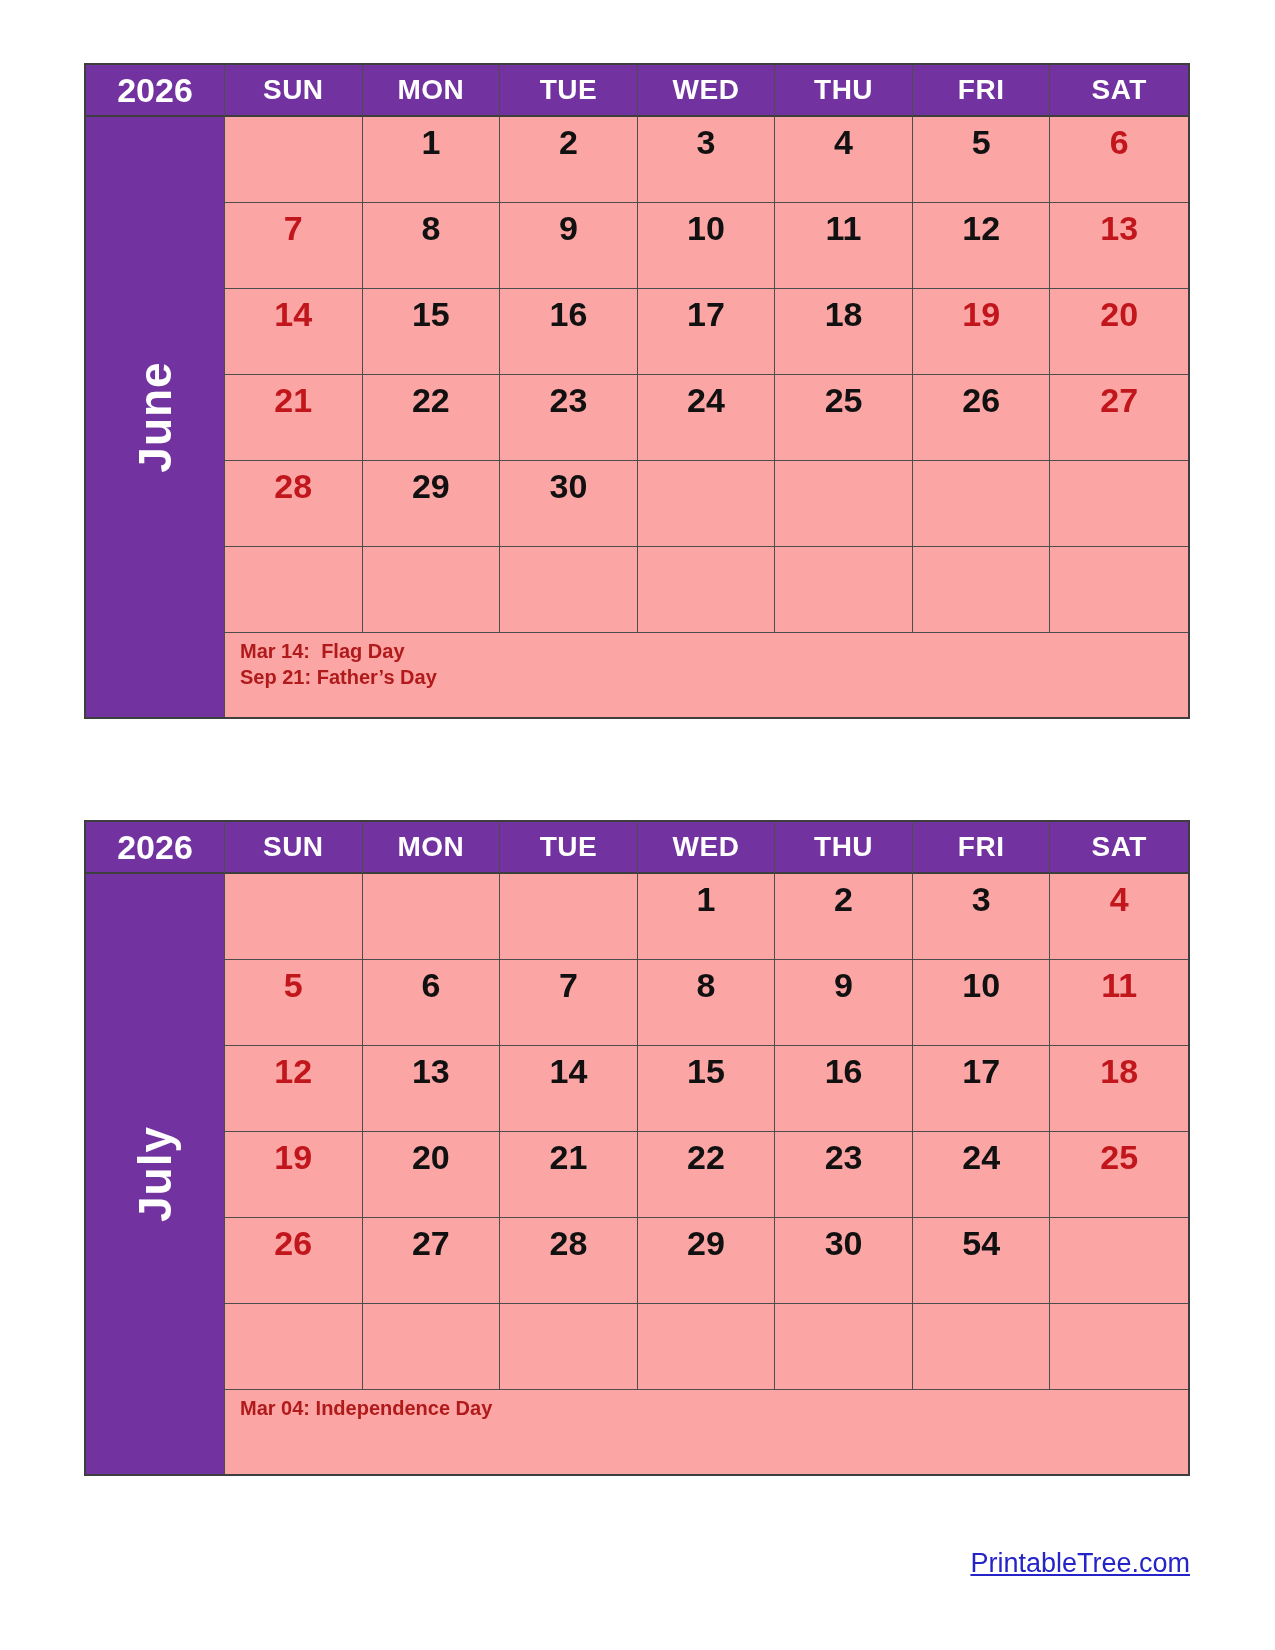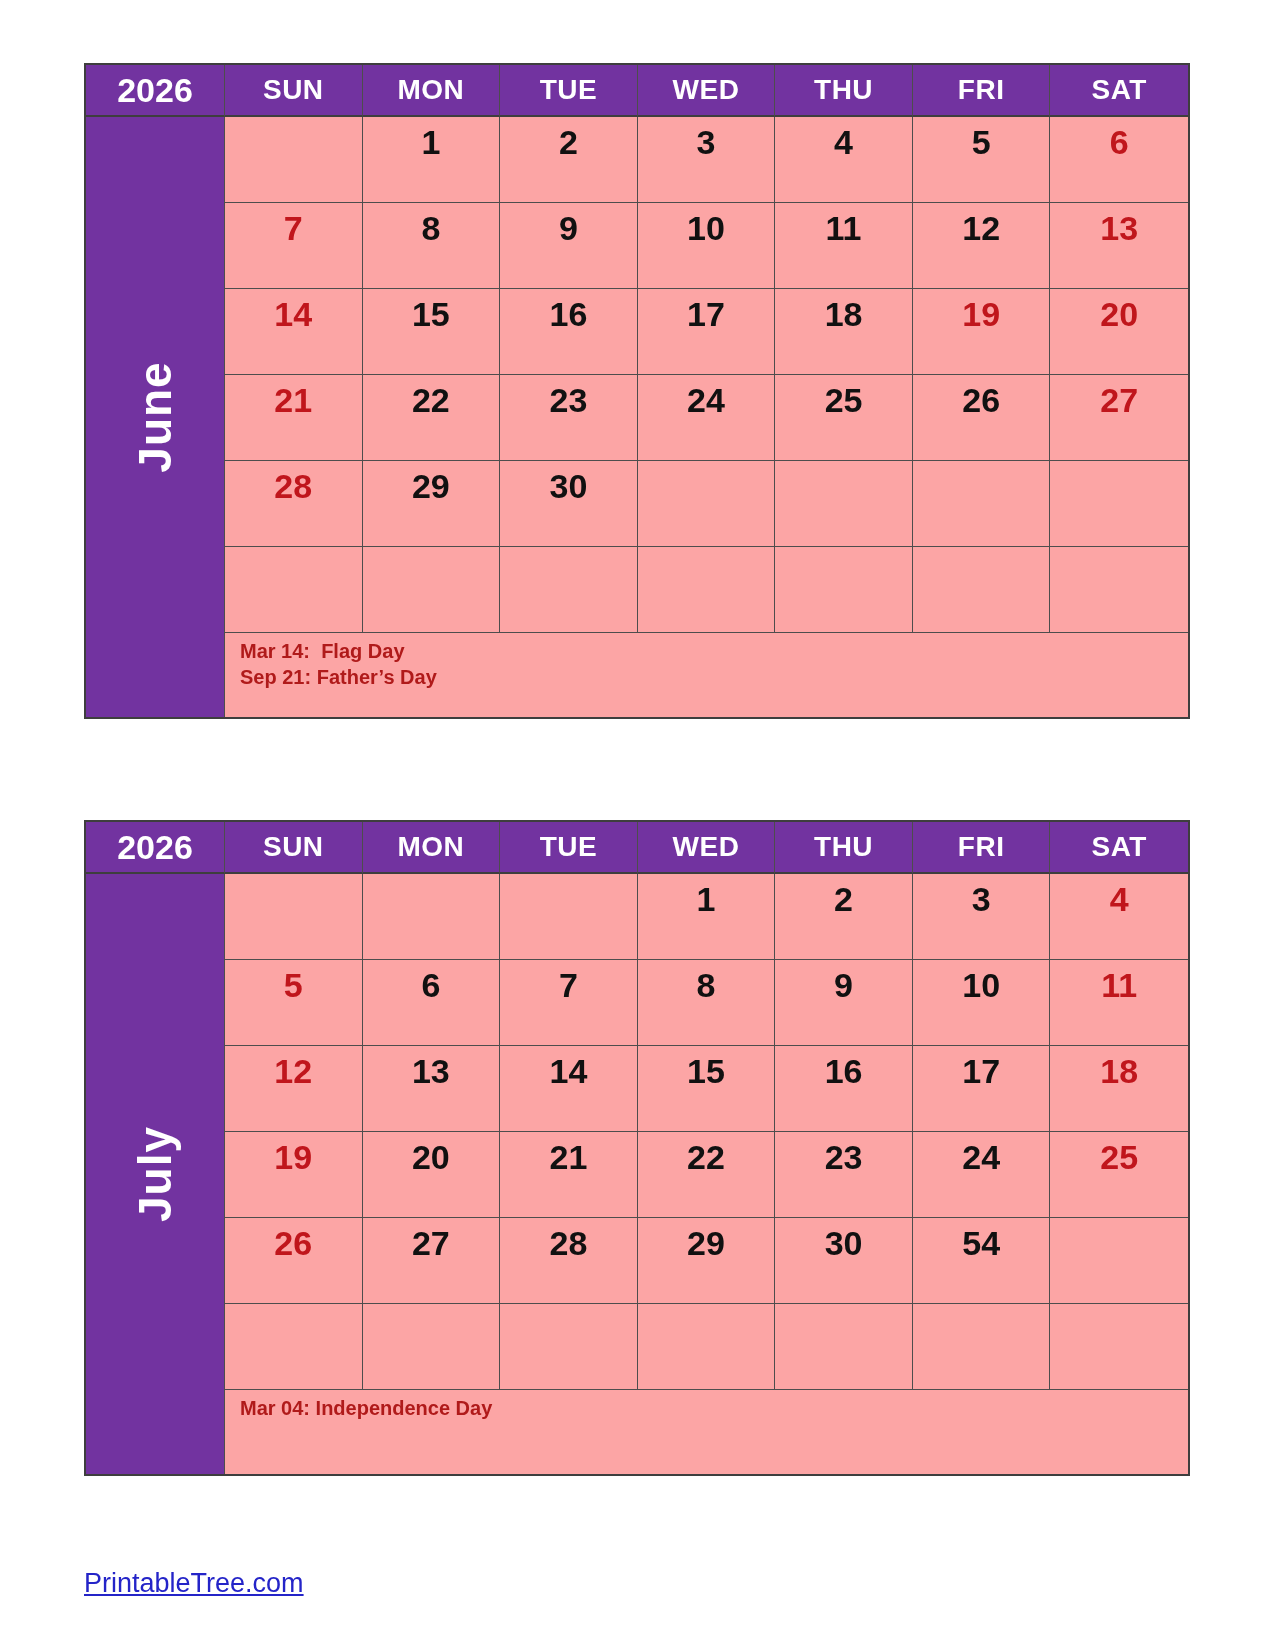--- a/index.html
+++ b/index.html
@@ -64,21 +64,21 @@
     grid-column: 2 / -1; grid-row: 8;
     padding: 5px 10px 2px 15px;
   }
   .note-line {
     color: var(--note-red, #b01a1a);
     font-weight: bold;
     font-size: 20px;
     line-height: 1.3;
     white-space: pre;
   }
-  .footer { text-align: left; margin-top: 92px; }
+  .footer { text-align: right; margin-top: 72px; }
   .site-link {
     color: var(--link-blue, #2424c8);
     text-decoration: underline;
     font-size: 27px;
     cursor: pointer;
   }
 </style>
 </head>
 <body>
 

